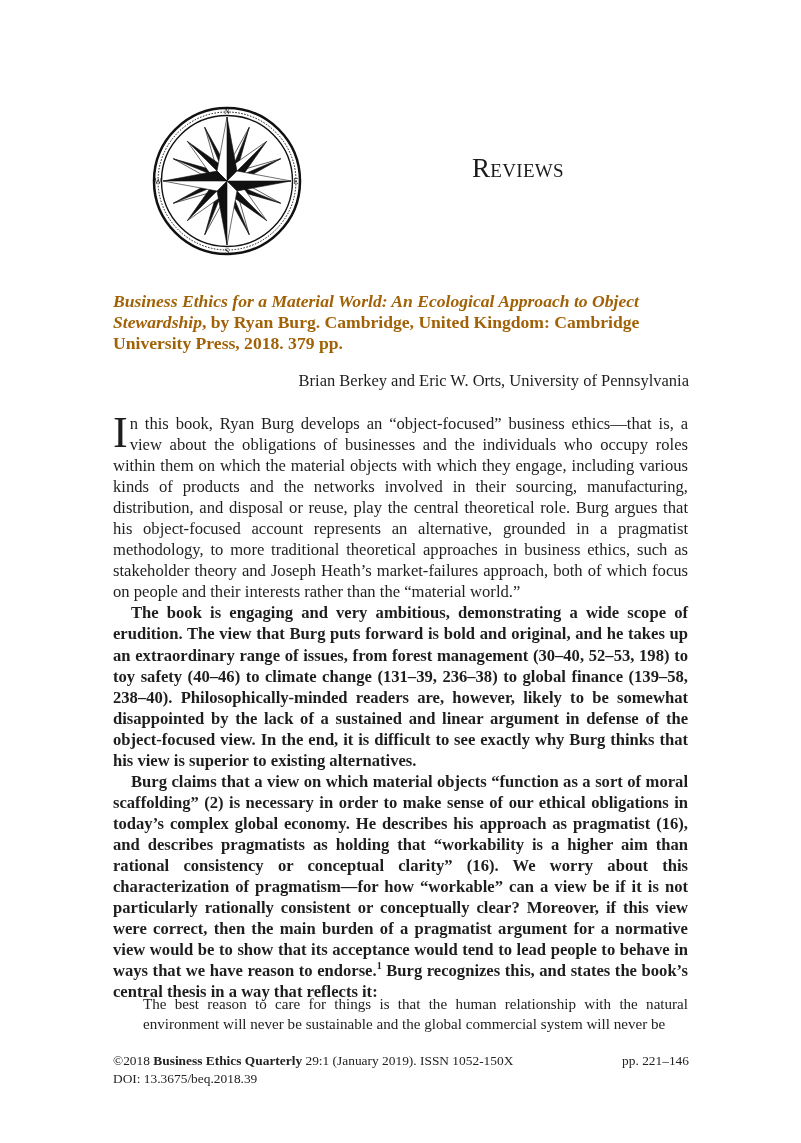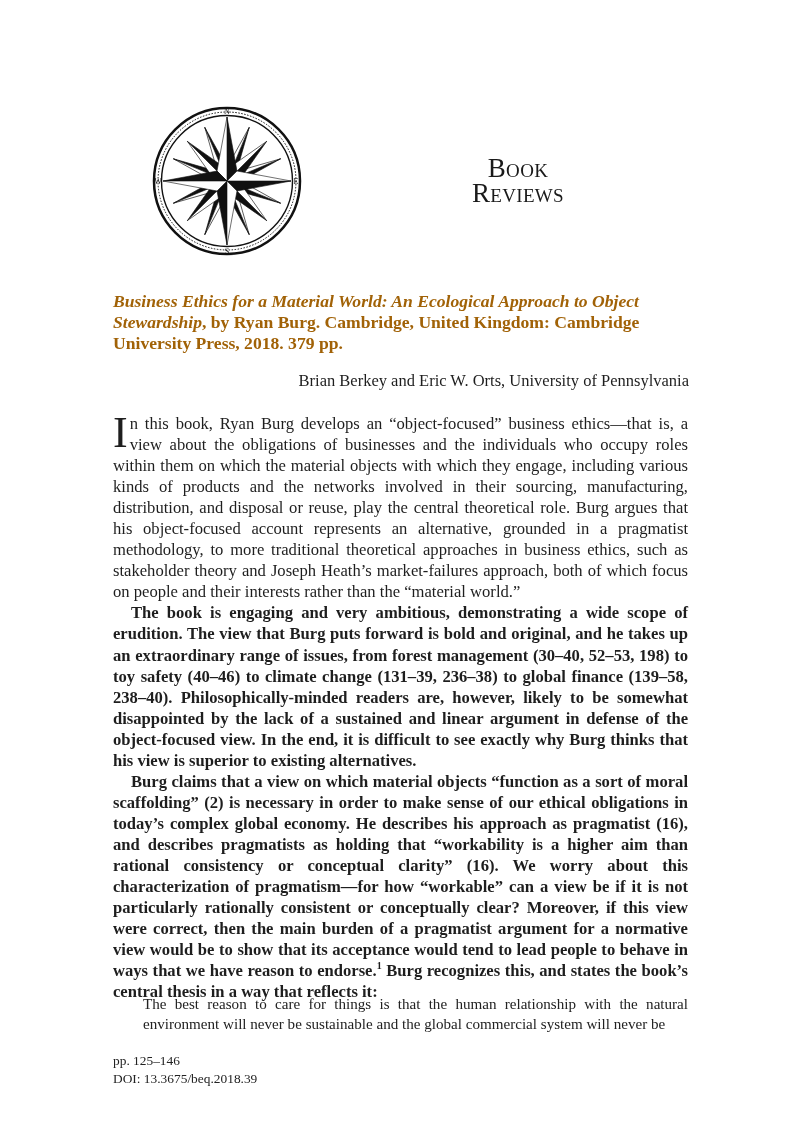--- a/index.html
+++ b/index.html
@@ -105,34 +105,34 @@
     <g font-family="Liberation Serif, serif" font-size="8" fill="#111" text-anchor="middle">
       <text x="0" y="-67">N</text>
       <text x="69" y="3">E</text>
       <text x="0" y="73">S</text>
       <text x="-69" y="3">W</text>
     </g>
   </svg>
 </div>
 
 <div class="section-title">
-  <span>Book</span>
   <span>Reviews</span>
 </div>
 
 <div class="book-citation"><span class="ital">Business Ethics for a Material World: An Ecological Approach to Object Stewardship</span><span>, by Ryan Burg. Cambridge, United Kingdom: Cambridge University Press, 2018. 379 pp.</span></div>
 
 <div class="authors">Brian Berkey and Eric W. Orts, University of Pennsylvania</div>
 
 <div class="body-text">
   <p><span class="dropcap">I</span><span>n this book, Ryan Burg develops an “object-focused” business ethics—that is, a view about the obligations of businesses and the individuals who occupy roles within them on which the material objects with which they engage, including vari­ous kinds of products and the networks involved in their sourcing, manufacturing, distribution, and disposal or reuse, play the central theoretical role. Burg argues that his object-focused account represents an alternative, grounded in a pragmatist methodology, to more traditional theoretical approaches in business ethics, such as stakeholder theory and Joseph Heath’s market-failures approach, both of which focus on people and their interests rather than the “material world.”</span></p>
   <p>The book is engaging and very ambitious, demonstrating a wide scope of erudition. The view that Burg puts forward is bold and original, and he takes up an extraor­dinary range of issues, from forest management (30–40, 52–53, 198) to toy safety (40–46) to climate change (131–39, 236–38) to global finance (139–58, 238–40). Philosophically-minded readers are, however, likely to be somewhat disappointed by the lack of a sustained and linear argument in defense of the object-focused view. In the end, it is difficult to see exactly why Burg thinks that his view is superior to existing alternatives.</p>
   <p><span>Burg claims that a view on which material objects “function as a sort of moral scaffolding” (2) is necessary in order to make sense of our ethical obligations in today’s complex global economy. He describes his approach as pragmatist (16), and describes pragmatists as holding that “workability is a higher aim than rational consistency or conceptual clarity” (16). We worry about this characterization of pragmatism—for how “workable” can a view be if it is not particularly rationally consistent or conceptually clear? Moreover, if this view were correct, then the main burden of a pragmatist argument for a normative view would be to show that its acceptance would tend to lead people to behave in ways that we have reason to endorse.</span><sup class="fn">1</sup><span> Burg recognizes this, and states the book’s central thesis in a way that reflects it:</span></p>
 </div>
 
 <div class="blockquote">The best reason to care for things is that the human relationship with the natural environment will never be sustainable and the global commercial system will never be</div>
 
 <div class="footer">
   <div class="row">
-    <span>pp. 125–146</span>
+    <span><span>©2018 </span><b>Business Ethics Quarterly</b><span> 29:1 (January 2019). ISSN 1052-150X</span></span>
+    <span>pp. 221–146</span>
   </div>
   <div>DOI: 13.3675/beq.2018.39</div>
 </div>
 
 </body></html>

